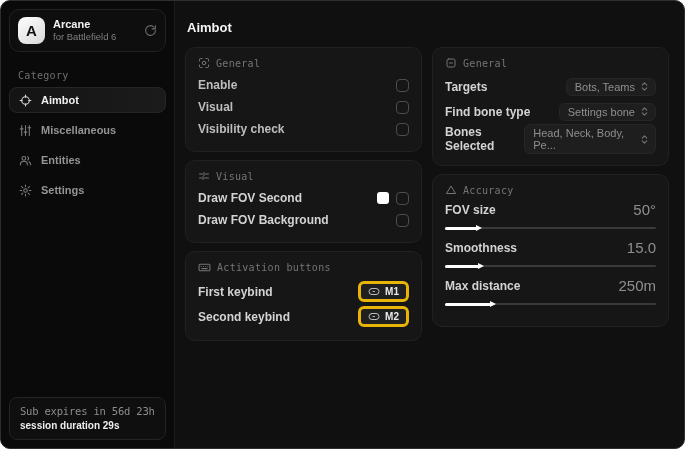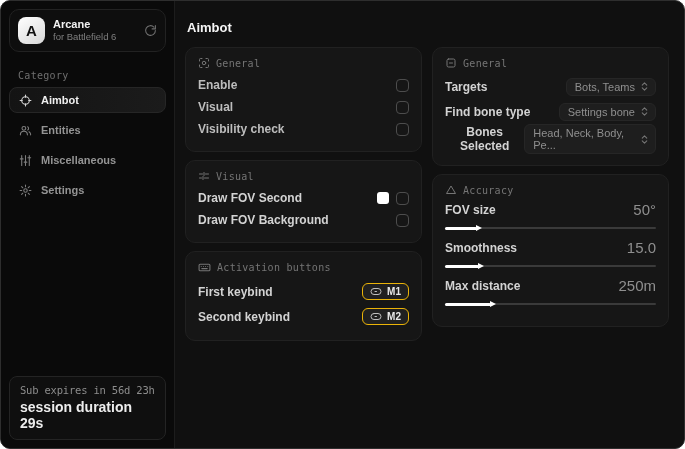--- a/index.html
+++ b/index.html
@@ -20,38 +20,38 @@
   .cat-label{margin:10px 17px 6px;color:#6f6f6f;font-size:10px;font-family:"DejaVu Sans Mono",monospace;letter-spacing:.3px;}
   .nav{display:flex;flex-direction:column;gap:4px;margin:0 8px;}
   .nav-item{display:flex;align-items:center;gap:9px;height:24px;padding:0 9px;border-radius:8px;
     color:#949494;font-size:11px;font-weight:600;border:1px solid transparent;cursor:pointer;}
   .nav-item .nav-icon{display:flex;color:#7d7d7d;}
   .nav-item.active{background:linear-gradient(90deg,#141414,#1b1b1b);border-color:#262626;color:#f0f0f0;}
   .nav-item.active .nav-icon{color:#d8d8d8;}
   .spacer{flex:1;}
   .sub-box{margin:8px;padding:7px 10px 8px;border:1px solid #242424;border-radius:8px;background:#0f0f0f;}
   .sub-line{color:#8d8d8d;font-size:10.5px;font-family:"DejaVu Sans Mono",monospace;letter-spacing:-.2px;}
-  .session-line{margin-top:3px;color:#ededed;font-size:14px;font-weight:bold;}
+  .session-line{margin-top:3px;color:#ededed;font-size:10px;font-weight:bold;}
   
   .main{flex:1;box-sizing:border-box;padding:0 15px 0 10px;display:flex;flex-direction:column;overflow:hidden;}
   .page-title{color:#f5f5f5;font-size:13px;font-weight:bold;margin:19px 0 12px 2px;}
   .columns{display:flex;gap:10px;align-items:flex-start;}
   .col{display:flex;flex-direction:column;gap:8px;width:238px;box-sizing:border-box;}
   .card{box-sizing:border-box;width:100%;background:#161616;border:1px solid #212121;border-radius:10px;
     padding:9px 12px 11px;}
   .card-head{display:flex;align-items:center;gap:6px;color:#757575;font-size:10px;
     font-family:"DejaVu Sans Mono",monospace;letter-spacing:.3px;margin-bottom:5px;}
   .card-head .hicon{display:flex;color:#757575;}
   .row{display:flex;align-items:center;justify-content:space-between;min-height:22px;}
-  .row-label{color:#d3d3d3;font-size:12px;font-weight:600;text-align:center;}
+  .row-label{color:#d3d3d3;font-size:12px;font-weight:600;}
   .dim .row-label{color:#bdbdbd;}
   .checkbox{width:13px;height:13px;border:1.5px solid #4d4d4d;border-radius:4px;box-sizing:border-box;cursor:pointer;}
   .right-group{display:flex;align-items:center;gap:7px;}
   .swatch{width:12px;height:12px;border-radius:3px;cursor:pointer;}
-  .keybind{display:flex;align-items:center;gap:5px;background:#202020;border:1px solid #eab308;border-radius:6px;
+  .keybind{display:flex;align-items:center;gap:5px;background:#202020;border:3px solid #eab308;border-radius:6px;
     padding:2px 7px;color:#e9e9e9;font-size:10px;font-weight:bold;cursor:pointer;}
   .keybind .kicon{display:flex;color:#bdbdbd;}
   .row-tall{min-height:25px;}
   .select{display:flex;align-items:center;gap:4px;background:#1e1e1e;border:1px solid #262626;border-radius:6px;
     padding:2px 5px 2px 8px;color:#8f8f8f;font-size:11px;cursor:pointer;}
   .select .sicon{display:flex;color:#777;}
   .slider-group{margin-top:2px;margin-bottom:7px;}
   .slider-head{display:flex;align-items:center;justify-content:space-between;margin-bottom:6px;}
   .slider-value{color:#8f8f8f;font-size:15px;}
   .slider{position:relative;height:8px;cursor:pointer;}
@@ -93,44 +93,44 @@
               <line x1="12" y1="18" x2="12" y2="22"></line>
             <line x1="2" y1="12" x2="6" y2="12"></line>
               <line x1="18" y1="12" x2="22" y2="12"></line>
           </svg>
         </span>
         <span>Aimbot</span>
       </div>
       <div class="nav-item">
         <span class="nav-icon">
           <svg width="13" height="13" viewBox="0 0 24 24" fill="none" stroke="currentColor" stroke-width="2" stroke-linecap="round">
-            <circle cx="9" cy="8" r="3.5"></circle>
-              <path d="M2.5 20c0-3.6 2.9-6.5 6.5-6.5s6.5 2.9 6.5 6.5"></path>
-            <path d="M16 5.1a3.5 3.5 0 0 1 0 6"></path>
-              <path d="M18.5 14.2c2 1.1 3 3.2 3 5.8"></path>
-          </svg>
-        </span>
-        <span>Entities</span>
-      </div>
-      <div class="nav-item">
-        <span class="nav-icon">
-          <svg width="13" height="13" viewBox="0 0 24 24" fill="none" stroke="currentColor" stroke-width="2" stroke-linecap="round">
             <line x1="5" y1="3" x2="5" y2="21"></line>
               <line x1="12" y1="3" x2="12" y2="21"></line>
               <line x1="19" y1="3" x2="19" y2="21"></line>
             <line x1="2.5" y1="9" x2="7.5" y2="9"></line>
               <line x1="9.5" y1="15" x2="14.5" y2="15"></line>
               <line x1="16.5" y1="7" x2="21.5" y2="7"></line>
           </svg>
         </span>
         <span>Miscellaneous</span>
       </div>
       <div class="nav-item">
         <span class="nav-icon">
           <svg width="13" height="13" viewBox="0 0 24 24" fill="none" stroke="currentColor" stroke-width="2" stroke-linecap="round">
+            <circle cx="9" cy="8" r="3.5"></circle>
+              <path d="M2.5 20c0-3.6 2.9-6.5 6.5-6.5s6.5 2.9 6.5 6.5"></path>
+            <path d="M16 5.1a3.5 3.5 0 0 1 0 6"></path>
+              <path d="M18.5 14.2c2 1.1 3 3.2 3 5.8"></path>
+          </svg>
+        </span>
+        <span>Entities</span>
+      </div>
+      <div class="nav-item">
+        <span class="nav-icon">
+          <svg width="13" height="13" viewBox="0 0 24 24" fill="none" stroke="currentColor" stroke-width="2" stroke-linecap="round">
             <circle cx="12" cy="12" r="3.2"></circle>
             <path d="M12 2v3M12 19v3M2 12h3M19 12h3M4.9 4.9l2.1 2.1M17 17l2.1 2.1M19.1 4.9 17 7M7 17l-2.1 2.1"></path>
           </svg>
         </span>
         <span>Settings</span>
       </div>
     </nav>
 
     <div class="spacer"></div>
 

